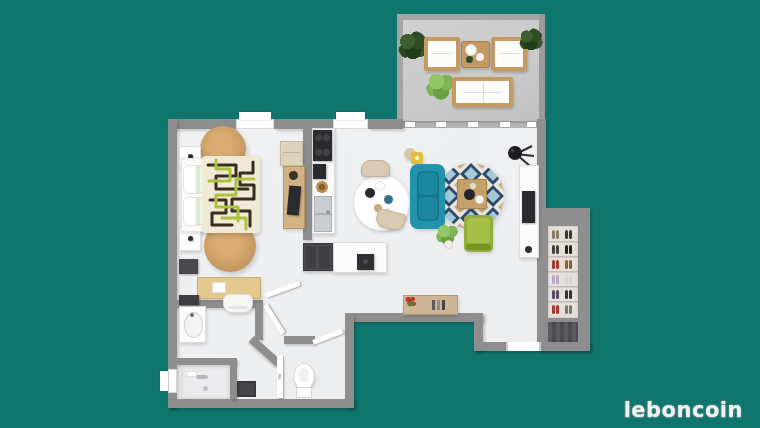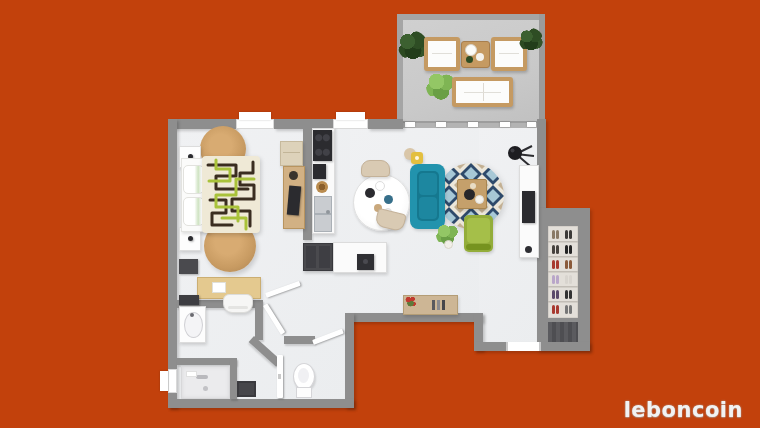--- a/index.html
+++ b/index.html
@@ -1,16 +1,16 @@
 <!DOCTYPE html>
 <html style="--wall: #8e8e8e; --floor: #ebedef; --terrace-floor: #c9c9c9; --terrace-wall: #a5a5a5; --wood: #c59a62; --jute: #c89b62; --wood-desk: #e4c98f; --sofa-teal: #2293ad; --sofa-teal-dark: #15788f; --chair-green: #93ad3a; --chair-green-light: #a5bf49; --plant-dark: #2e4d24; --plant-light: #7fb554; --rug-navy: #2e4a6b; --rug-blue: #a7c8d6; --rug-tan: #c3b093; --rug-cream: #ece7da; --bed-cream: #efe9d6; --bed-dark: #3a2d20; --bed-green: #a9c23a; --appliance-dark: #2b2b2f; --cabinet-dark: #4a4a4e; --mat-dark: #5b5b5f; --accent-red: #c03a2e; --stool-yellow: #e3bf3f; --brand-text: #f2f2f2; --disclaimer-text: #cbcbcb;"><head>
 <meta charset="utf-8">
 <style>
   html,body{margin:0;padding:0;background:#fff;}
-  #stage{position:relative;width:760px;height:428px;background:#c2410c;overflow:hidden;
+  #stage{position:relative;width:760px;height:428px;background:#0f766e;overflow:hidden;
          font-family:"DejaVu Sans","Liberation Sans",sans-serif;}
   .abs{position:absolute;}
   .floor{background:linear-gradient(135deg,#f0f1f3,var(--floor));}
   .wall{background:var(--wall);box-shadow:2px 2px 3px rgba(0,0,0,.18);}
   .iwall{background:var(--wall);box-shadow:1px 2px 2px rgba(0,0,0,.15);}
   .twall{background:var(--terrace-wall);}
   .win{background:#fff;box-shadow:inset 0 0 0 1px #d9d9d9;}
   .sill{background:#fff;box-shadow:0 0 2px rgba(0,0,0,.25);}
   .furn{box-shadow:1px 2px 3px rgba(0,0,0,.14);}
   .whitebox{background:#fdfdfd;border:1px solid #dcdcdc;}

